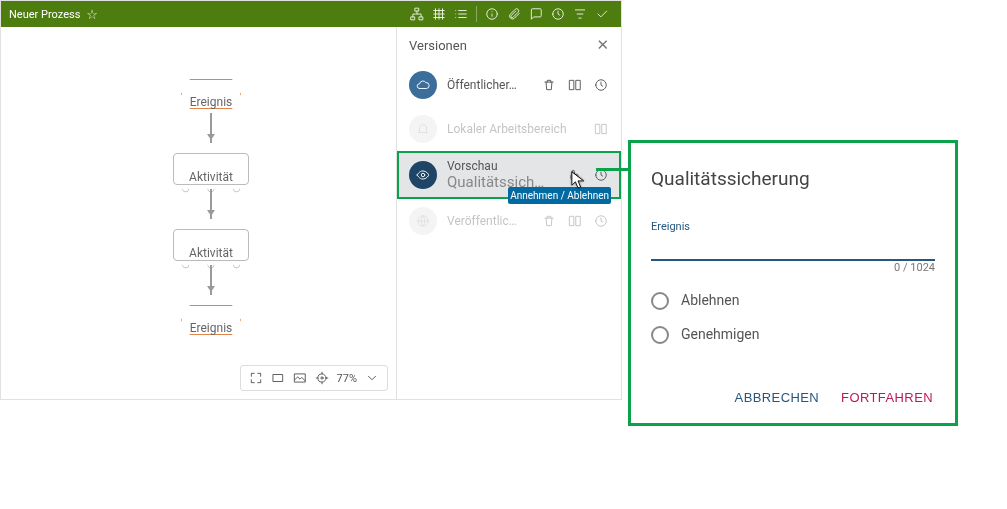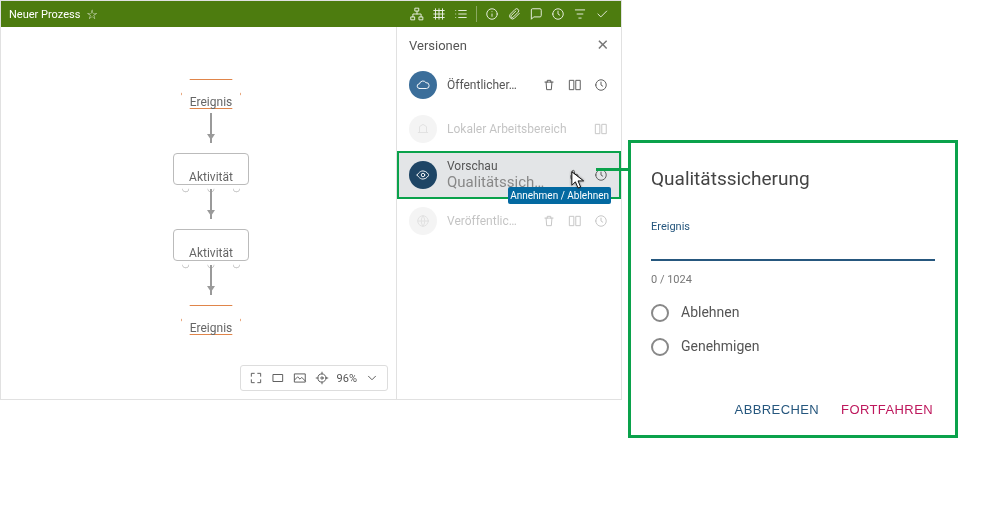--- a/index.html
+++ b/index.html
@@ -212,24 +212,24 @@
   .field-input {
     width: 100%;
     border: none;
     border-bottom: 2px solid #26577e;
     font-size: 14px;
     padding: 2px 0 4px;
     outline: none;
     background: transparent;
   }
   .char-count {
-    text-align: left;
+    text-align: right;
     font-size: 11px;
     color: #777;
-    margin-top: 12px;
+    margin-top: 0;
     margin-bottom: 18px;
   }
   .radio-row {
     display: flex;
     align-items: flex-start;
     gap: 12px;
     font-size: 14px;
     color: #555;
     margin-bottom: 16px;
   }
@@ -364,21 +364,21 @@
             <path d="M3 15l5-5 4 4 3-3 6 6"></path>
           </svg>
         </span>
       <span class="zi">
           <svg viewBox="0 0 24 24">
             <circle cx="12" cy="12" r="7"></circle>
             <circle cx="12" cy="12" r="2"></circle>
             <path d="M12 2v3M12 19v3M2 12h3M19 12h3"></path>
           </svg>
         </span>
-      <span>96%</span>
+      <span>77%</span>
       <span class="zi">
           <svg viewBox="0 0 24 24">
             <path d="M6 9l6 6 6-6"></path>
           </svg>
         </span>
     </div>
   </div>
 
   <div class="versions">
     <div class="versions-head">

